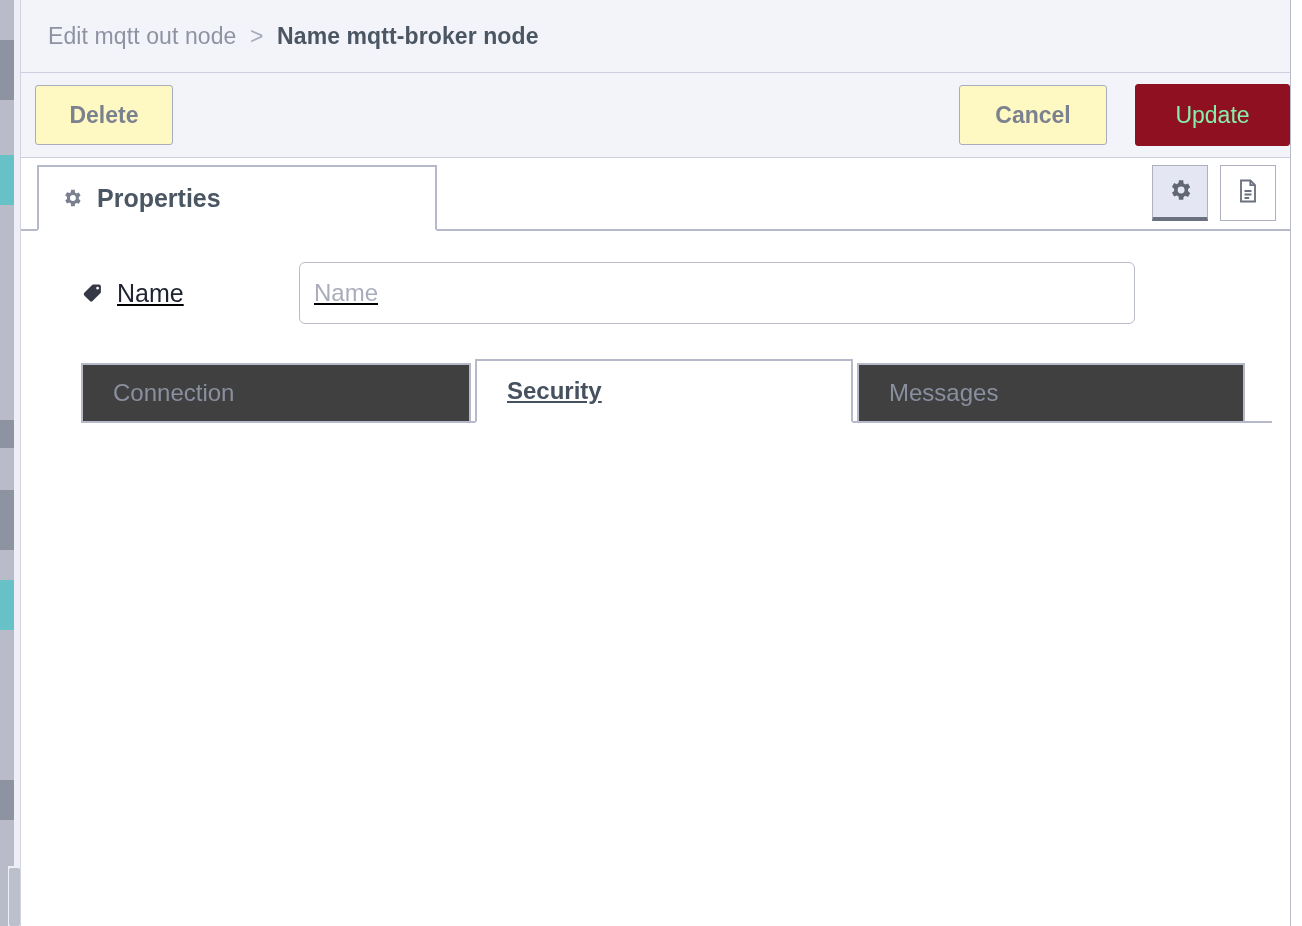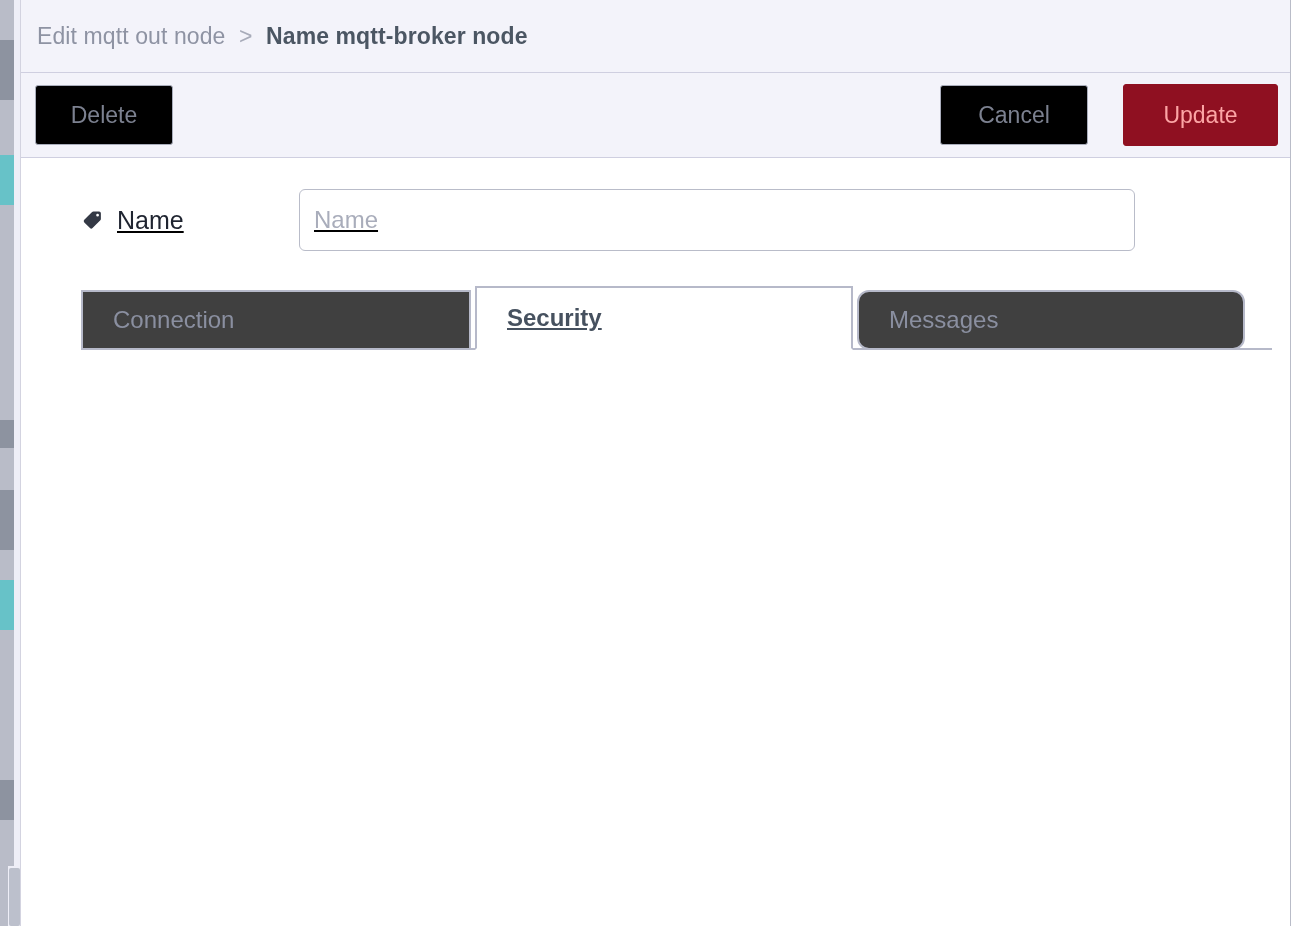--- a/index.html
+++ b/index.html
@@ -46,21 +46,21 @@
 
   
   .dialog-header {
     height: 73px; flex: 0 0 73px;
     background: #f3f3fa;
     border-bottom: 1px solid #cfcfe0;
     display: flex; align-items: center;
     padding-left: 16px;
   }
   .breadcrumb { font-size: 23px; letter-spacing: .1px; }
-  .crumb-parent { color: #8e93a3; }
+  .crumb-parent { color: #8e93a3; margin-left: 11px; }
   .crumb-sep { color: #a7abb9; margin: 0 7px; }
   .crumb-current { color: #4b5663; font-weight: bold; }
 
   
   .dialog-toolbar {
     height: 85px; flex: 0 0 85px;
     background: #f3f3fa;
     border-bottom: 1px solid #cfcfe0;
     display: flex; align-items: center;
     padding: 0 14px 0 14px;
@@ -69,32 +69,33 @@
   .btn {
     font-family: "Liberation Sans", sans-serif;
     font-size: 23px;
     border-radius: 3px;
     cursor: pointer;
     display: inline-flex; align-items: center; justify-content: center;
     padding: 0 20px;
   }
   .btn-secondary {
     height: 60px;
-    background: #000000;
+    background: #fef9c3;
     border: 1px solid #a9adbb;
     color: #7c8190;
+    font-weight: bold;
   }
   .btn-primary {
     height: 62px;
     background: #8f1021;
     border: 1px solid #8f1021;
-    color: #fca5a5;
+    color: #86efac;
   }
   #delete-button { min-width: 138px; }
-  .toolbar-right { position: absolute; right: 12px; display: flex; align-items: center; gap: 35px; }
+  .toolbar-right { position: absolute; right: 0; display: flex; align-items: center; gap: 28px; }
   #cancel-button { min-width: 148px; }
   #update-button { min-width: 155px; }
 
   
   .tabstrip {
     position: relative;
     height: 73px; flex: 0 0 73px;
     background: #ffffff;
     display: flex; align-items: flex-end;
     padding-left: 8px;
@@ -196,21 +197,21 @@
   }
   .subtab.active {
     background: #ffffff;
     color: #46515f; font-weight: bold;
     border-bottom: 2px solid #ffffff;
     height: 64px;
     text-decoration: underline;
   }
   #subtab-connection { width: 390px; }
   #subtab-security   { width: 378px; }
-  #subtab-messages   { width: 388px; border-radius: 12px; }
+  #subtab-messages   { width: 388px; }
 
   .fields { margin-top: 24px; }
 </style>
 </head>
 <body>
 
 <div id="app-root">
 
   <div class="bg-palette">
     <div class="bg-palette-item" style="top:40px;height:60px;"></div>
@@ -235,20 +236,49 @@
     </div>
 
     <div class="dialog-toolbar">
       <button class="btn btn-secondary" id="delete-button">Delete</button>
       <div class="toolbar-right">
         <button class="btn btn-secondary" id="cancel-button">Cancel</button>
         <button class="btn btn-primary" id="update-button" style="background: rgb(143, 16, 33); border-color: rgb(143, 16, 33);">Update</button>
       </div>
     </div>
 
+    <div class="tabstrip">
+      <div class="main-tab">
+        <span class="gear-glyph">
+          <svg width="22" height="22" viewBox="0 0 24 24" fill="#7b8090">
+            <path d="M19.4 13a7.6 7.6 0 0 0 0-2l2-1.6-2-3.4-2.4 1a7.7 7.7 0 0 0-1.7-1L15 3H11l-.3 2.6a7.7 7.7 0 0 0-1.7 1l-2.4-1-2 3.4L6.6 11a7.6 7.6 0 0 0 0 2l-2 1.6 2 3.4 2.4-1c.5.4 1.1.7 1.7 1L11 21h4l.3-2.6c.6-.3 1.2-.6 1.7-1l2.4 1 2-3.4zM13 15.2A3.2 3.2 0 1 1 13 8.8a3.2 3.2 0 0 1 0 6.4z"></path>
+          </svg>
+        </span>
+        <span class="tab-label">Properties</span>
+      </div>
+
+      <div class="tabstrip-tools">
+        <div class="icon-btn active">
+          <span>
+            <svg width="26" height="26" viewBox="0 0 24 24" fill="#606673">
+              <path d="M19.4 13a7.6 7.6 0 0 0 0-2l2-1.6-2-3.4-2.4 1a7.7 7.7 0 0 0-1.7-1L15 3H11l-.3 2.6a7.7 7.7 0 0 0-1.7 1l-2.4-1-2 3.4L6.6 11a7.6 7.6 0 0 0 0 2l-2 1.6 2 3.4 2.4-1c.5.4 1.1.7 1.7 1L11 21h4l.3-2.6c.6-.3 1.2-.6 1.7-1l2.4 1 2-3.4zM13 15.2A3.2 3.2 0 1 1 13 8.8a3.2 3.2 0 0 1 0 6.4z"></path>
+            </svg>
+          </span>
+        </div>
+        <div class="icon-btn">
+          <span>
+            <svg width="28" height="28" viewBox="0 0 24 24" fill="none" stroke="#6c7181" stroke-width="1.6">
+              <path d="M6 3h8l4 4v14H6z"></path>
+              <path d="M14 3v4h4"></path>
+              <path d="M9 12h6M9 15h6M9 18h4"></path>
+            </svg>
+          </span>
+        </div>
+      </div>
+    </div>
 
     <div class="dialog-body">
 
       <div class="form-row">
         <div class="form-label">
           <span class="lbl-icon">
             <svg width="22" height="22" viewBox="0 0 24 24" fill="#343945">
               <path d="M2.5 11.8 11 3.3a2 2 0 0 1 1.4-.6h6.2a2 2 0 0 1 2 2v6.2a2 2 0 0 1-.6 1.4l-8.5 8.5a2 2 0 0 1-2.8 0l-6.2-6.2a2 2 0 0 1 0-2.8zM17 8.3a1.5 1.5 0 1 0 0-3 1.5 1.5 0 0 0 0 3z"></path>
             </svg>
           </span>

